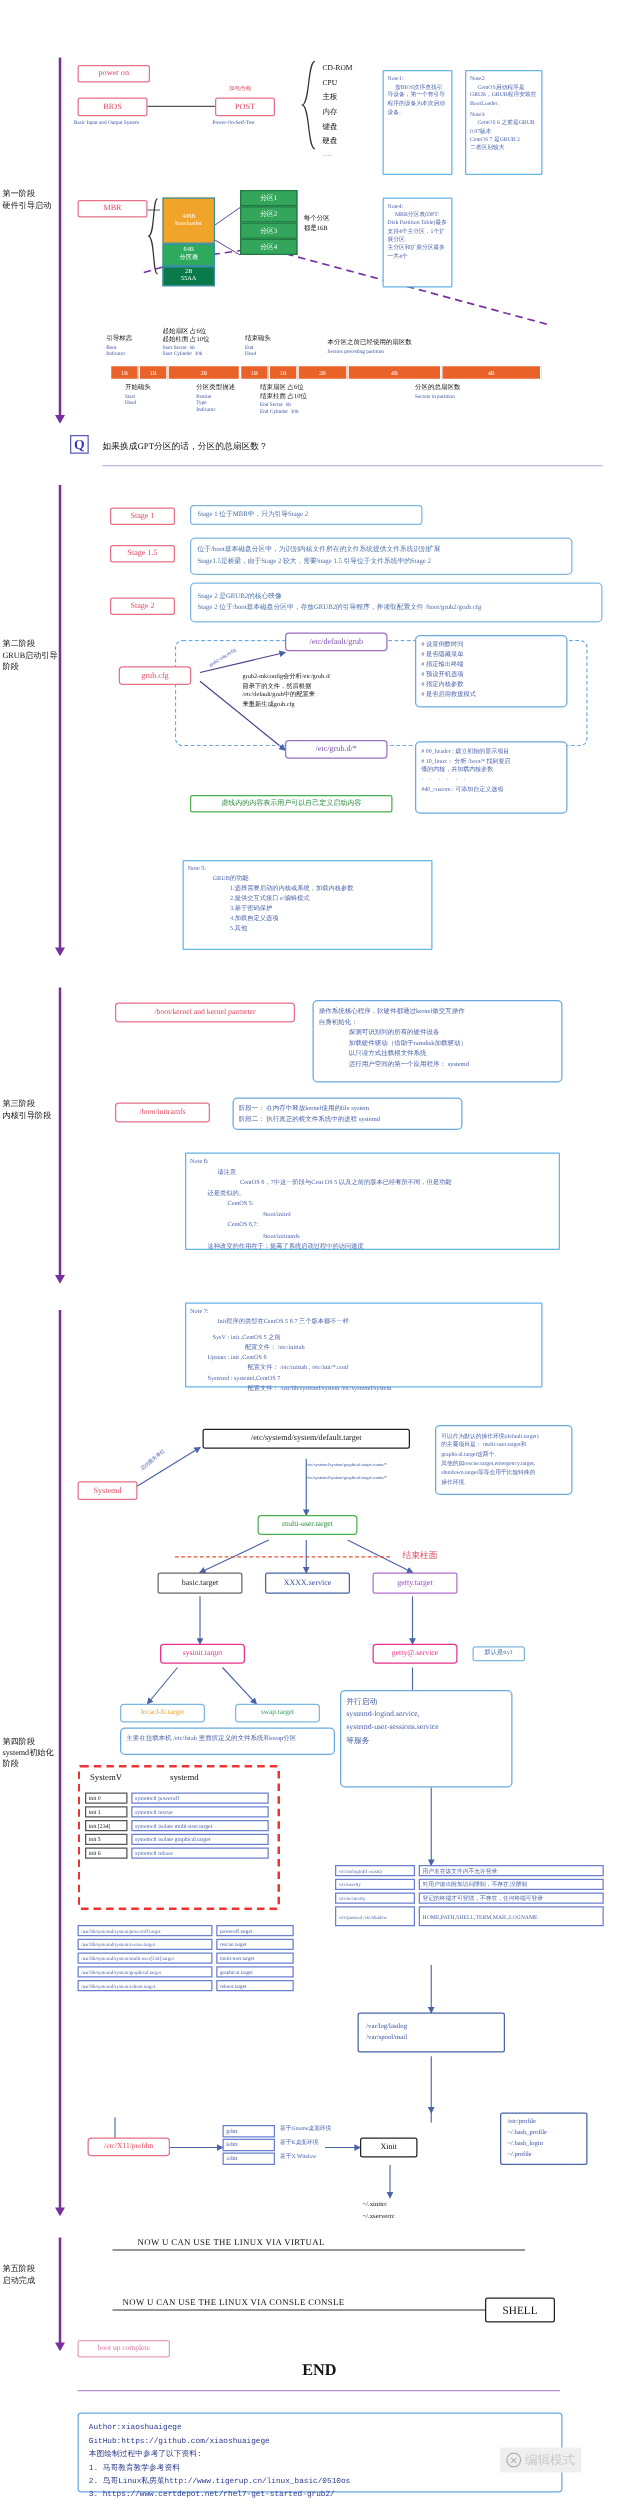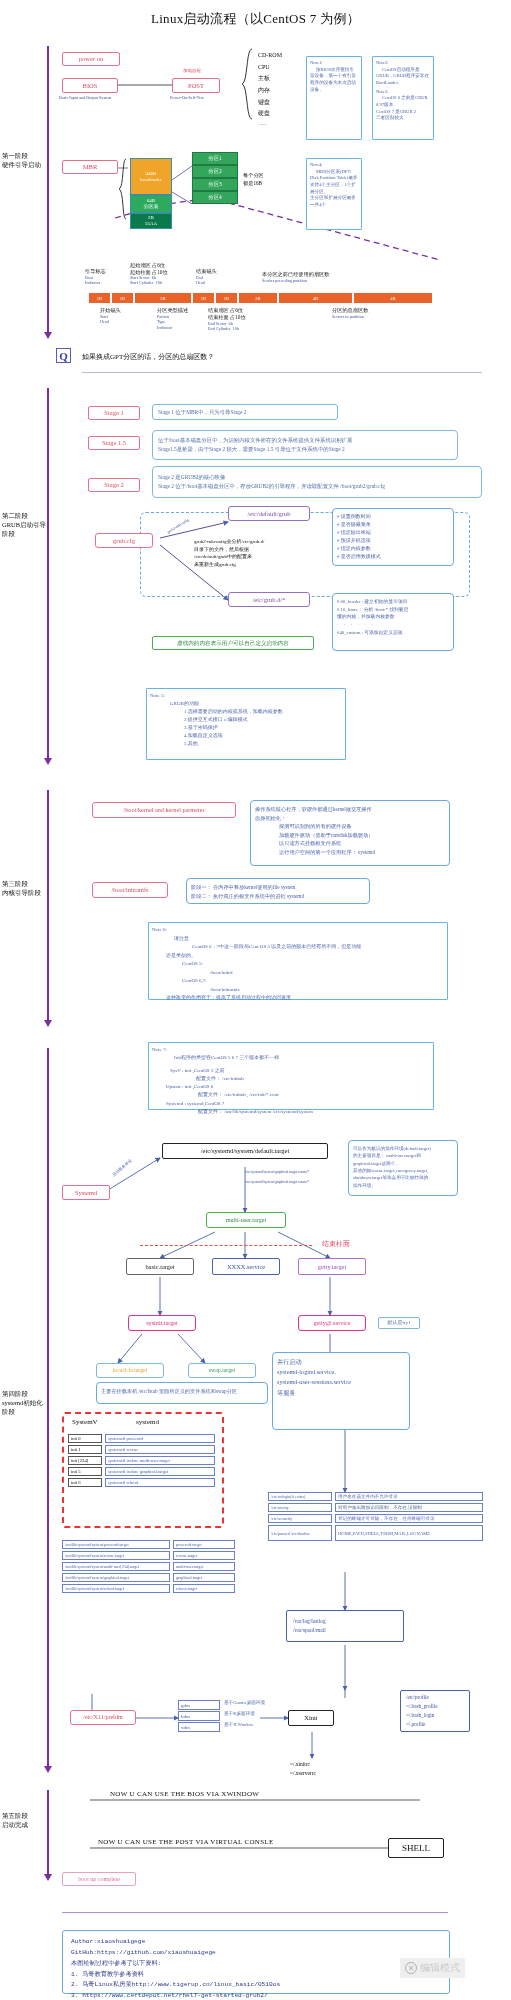--- a/index.html
+++ b/index.html
@@ -132,21 +132,20 @@
     <line x1="312" y1="1732" x2="312" y2="1758" stroke="#4a63a8" stroke-width="0.9" marker-end="url(#ah)"></line>
 
     <line x1="92" y1="1694" x2="92" y2="1718" stroke="#4a63a8" stroke-width="0.9"></line>
 
     <line x1="345" y1="1690" x2="345" y2="1698" stroke="#4a63a8" stroke-width="0.9"></line>
 
     <line x1="90" y1="1800" x2="420" y2="1800" stroke="#111" stroke-width="0.7"></line>
     <line x1="90" y1="1848" x2="420" y2="1848" stroke="#111" stroke-width="0.7"></line>
   </svg>
 
-  <div class="abs title">Linux启动流程（以CentOS 7 为例）</div>
 
   <div class="abs spine" style="left:47px; top:46px; height:290px;"></div>
   <div class="abs arrowdown" style="left:44px; top:332px;"></div>
   <div class="abs spine" style="left:47px; top:388px; height:372px;"></div>
   <div class="abs arrowdown" style="left:44px; top:758px;"></div>
   <div class="abs spine" style="left:47px; top:790px; height:232px;"></div>
   <div class="abs arrowdown" style="left:44px; top:1020px;"></div>
   <div class="abs spine" style="left:47px; top:1048px; height:720px;"></div>
   <div class="abs arrowdown" style="left:44px; top:1766px;"></div>
   <div class="abs spine" style="left:47px; top:1790px; height:86px;"></div>
@@ -534,26 +533,27 @@
     <div>~/.xserverrc</div>
   </div>
 
   <div class="abs bx navy" style="left:400px; top:1690px; width:70px; height:42px; flex-direction:column; align-items:flex-start; justify-content:center; padding-left:5px; font-size:5.2px; border-radius:2px; line-height:1.75;">
     <div>/etc/profile</div>
     <div>~/.bash_profile</div>
     <div>~/.bash_login</div>
     <div>~/.profile</div>
   </div>
 
-  <div class="abs lbl" style="left:110px; top:1790px; font-size:7px; letter-spacing:.3px;">NOW U CAN USE THE BIOS VIA XWINDOW</div>
-  <div class="abs lbl" style="left:98px; top:1838px; font-size:7px; letter-spacing:.3px;">NOW U CAN USE THE POST VIA VIRTUAL CONSLE</div>
+  <div class="abs lbl" style="left:110px; top:1790px; font-size:7px; letter-spacing:.3px;">NOW U CAN USE THE LINUX VIA VIRTUAL</div>
+  <div class="abs lbl" style="left:98px; top:1838px; font-size:7px; letter-spacing:.3px;">NOW U CAN USE THE LINUX VIA CONSLE CONSLE</div>
   <div class="abs bx black" style="left:388px; top:1838px; width:56px; height:20px; border-radius:2px; font-size:9px;">SHELL</div>
 
   <div class="abs bx" style="left:62px; top:1872px; width:74px; height:14px; border-radius:2px; font-size:6px; border-color:#e8a0c0; color:#d070a0;">boot up complete</div>
 
+  <div class="abs endtxt" style="left:0px; top:1888px;">END</div>
   <div class="abs hr-p" style="left:62px; top:1912px; width:386px;"></div>
 
   <div class="abs footer" style="left:62px; top:1930px; width:388px; height:64px;">
     <div>Author:xiaoshuaigege</div>
     <div>GitHub:https://github.com/xiaoshuaigege</div>
     <div>本图绘制过程中参考了以下资料:</div>
     <div>1. 马哥教育教学参考资料</div>
     <div>2. 鸟哥Linux私房菜http://www.tigerup.cn/linux_basic/0510os</div>
     <div>3. https://www.certdepot.net/rhel7-get-started-grub2/</div>
   </div>

